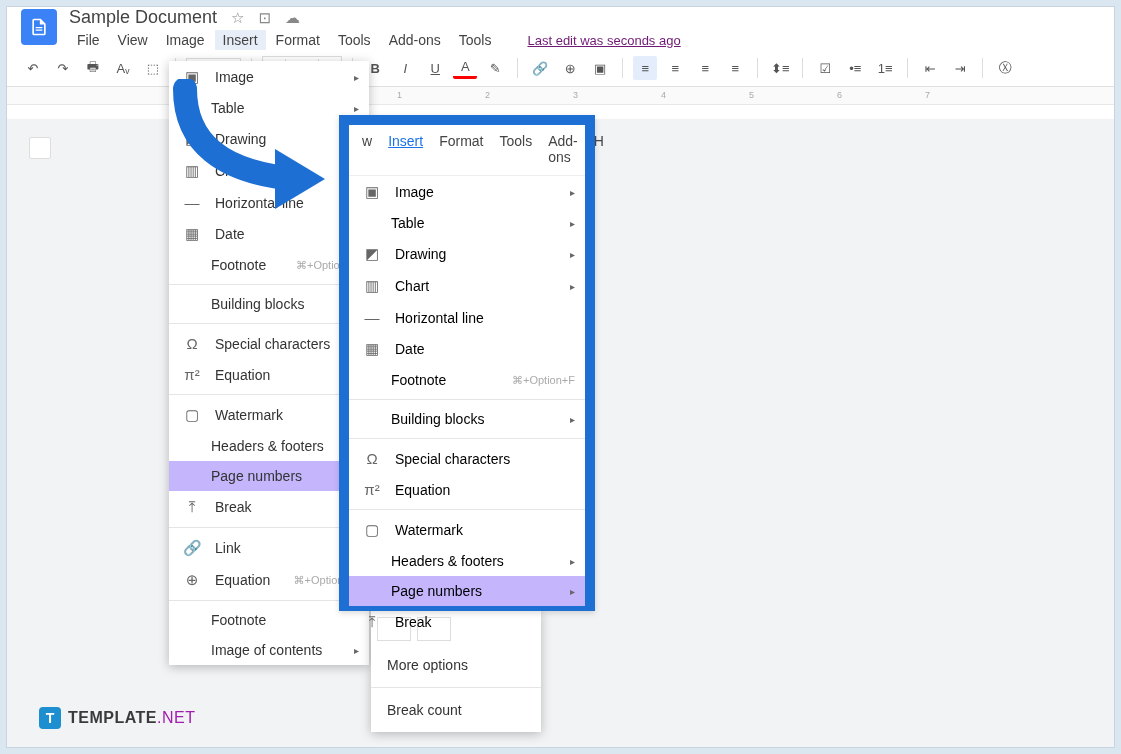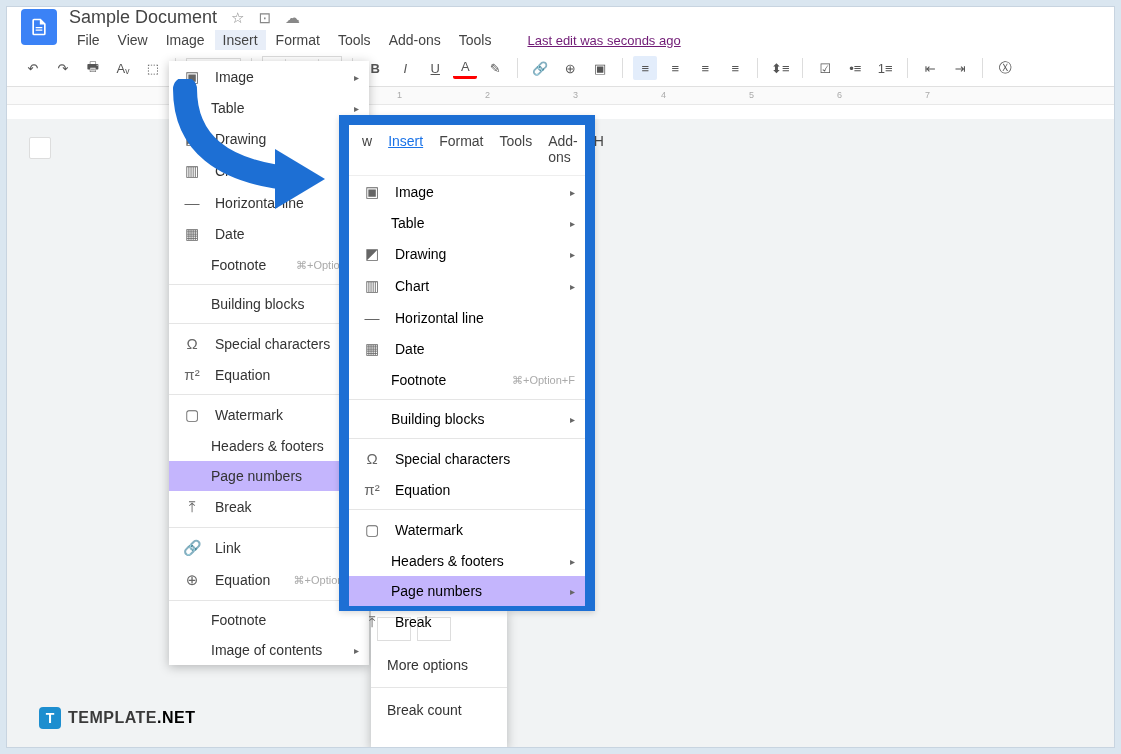--- a/index.html
+++ b/index.html
@@ -38,28 +38,28 @@
 .menu-arrow{position:absolute;right:10px;font-size:10px;color:#666}
 .menu-shortcut{position:absolute;right:10px;font-size:11px;color:#aaa}
 .menu-sep{height:1px;background:#e5e5e5;margin:4px 0}
 .callout{position:absolute;left:332px;top:108px;width:256px;height:496px;border:10px solid #1d6fd4;background:#fff;z-index:20;box-shadow:0 2px 6px rgba(0,0,0,.15)}
 .callout-menubar{display:flex;gap:2px;padding:6px 6px 8px;font-size:14px;color:#444;border-bottom:1px solid #eee}
 .callout-menubar span{padding:2px 7px}
 .callout-menubar span.sel{color:#1a73e8;text-decoration:underline;text-decoration-color:#1a73e8}
 .callout .menu-item{font-size:14px}
 .arrow{position:absolute;left:158px;top:72px;z-index:30}
 .arrow svg{width:170px;height:130px}
-.submenu{position:absolute;left:364px;top:604px;width:136px;background:#fff;box-shadow:0 2px 10px rgba(0,0,0,.25);z-index:15;font-size:14px;color:#333;padding-bottom:20px}
+.submenu{position:absolute;left:364px;top:604px;width:170px;background:#fff;box-shadow:0 2px 10px rgba(0,0,0,.25);z-index:15;font-size:14px;color:#333;padding-bottom:4px}
 .sub-options{display:flex;padding:6px;gap:6px}
 .sub-opt{width:34px;height:24px;border:1px solid #ddd}
 .sub-item{padding:10px 16px;cursor:pointer}
 .brand{position:absolute;left:32px;bottom:18px;display:flex;align-items:center;gap:7px;z-index:40}
 .brand-icon{width:22px;height:22px;background:#1d8ecf;border-radius:4px;display:flex;align-items:center;justify-content:center;color:#fff;font-weight:bold;font-size:14px}
 .brand-text{font-weight:bold;color:#3a3a3a;letter-spacing:.5px}
-.brand-text .net{color:#000000;font-weight:bold}
+.brand-text .net{color:#a21caf;font-weight:normal}
 </style>
 </head>
 <body>
 
 <div class="app-frame">
  <div class="header">
   <div class="doc-icon">
         <svg viewBox="0 0 24 24">
           <path d="M14 2H6a2 2 0 00-2 2v16a2 2 0 002 2h12a2 2 0 002-2V8l-6-6zM6 20V4h7v5h5v11H6z"></path>
           <rect x="8" y="12" width="8" height="1.5"></rect>

